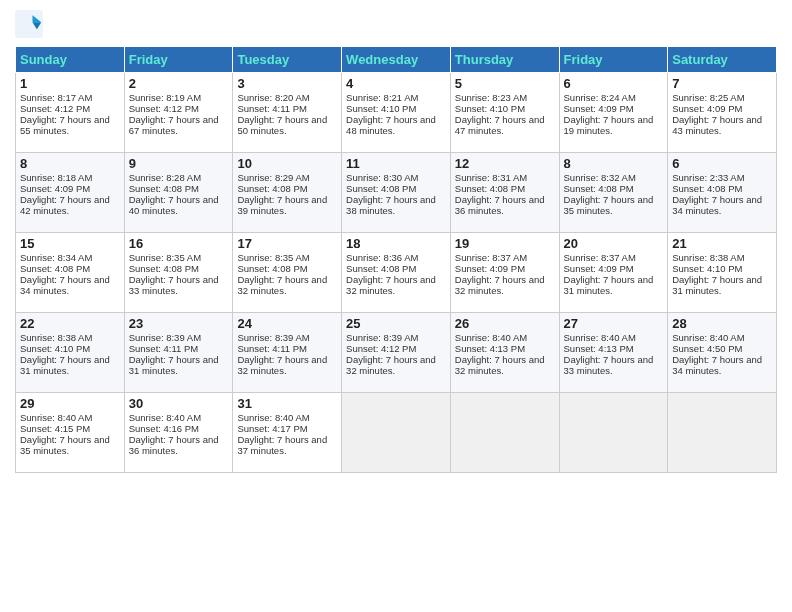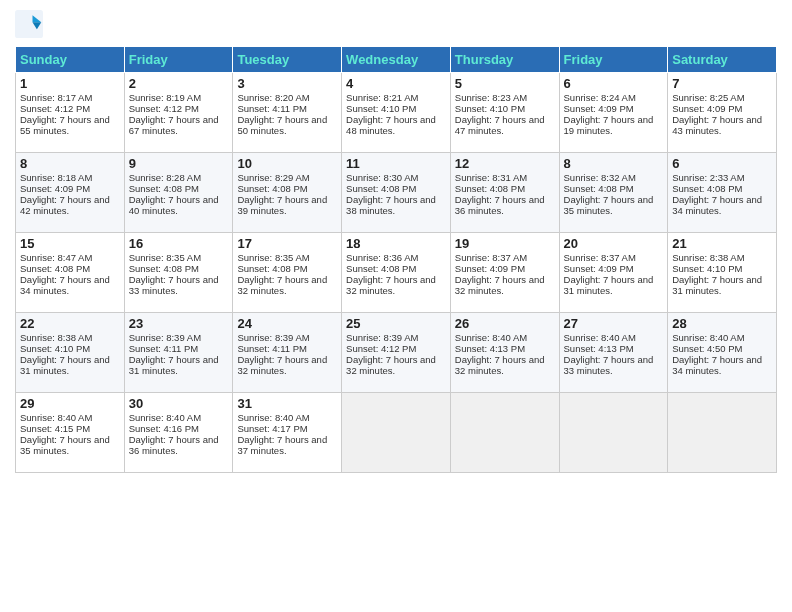--- a/index.html
+++ b/index.html
@@ -213,21 +213,21 @@
           <td>
           <span class="day-num">6</span>
           <span>Sunrise: 2:33 AM</span><br>
           <span>Sunset: 4:08 PM</span><br>
           <span>Daylight: 7 hours and 34 minutes.</span>
         </td>
         </tr>
         <tr>
           <td>
           <span class="day-num">15</span>
-          <span>Sunrise: 8:47 AM</span><br>
+          <span>Sunrise: 8:34 AM</span><br>
           <span>Sunset: 4:08 PM</span><br>
           <span>Daylight: 7 hours and 34 minutes.</span>
         </td>
           <td>
           <span class="day-num">16</span>
           <span>Sunrise: 8:35 AM</span><br>
           <span>Sunset: 4:08 PM</span><br>
           <span>Daylight: 7 hours and 33 minutes.</span>
         </td>
           <td>

